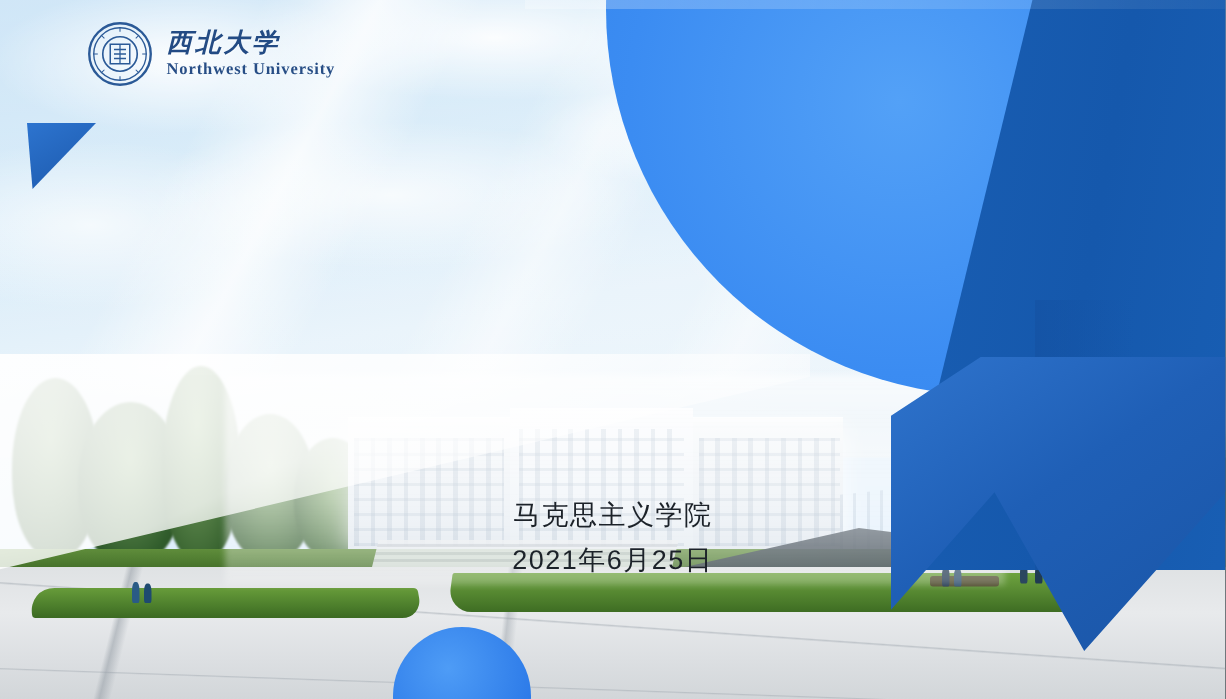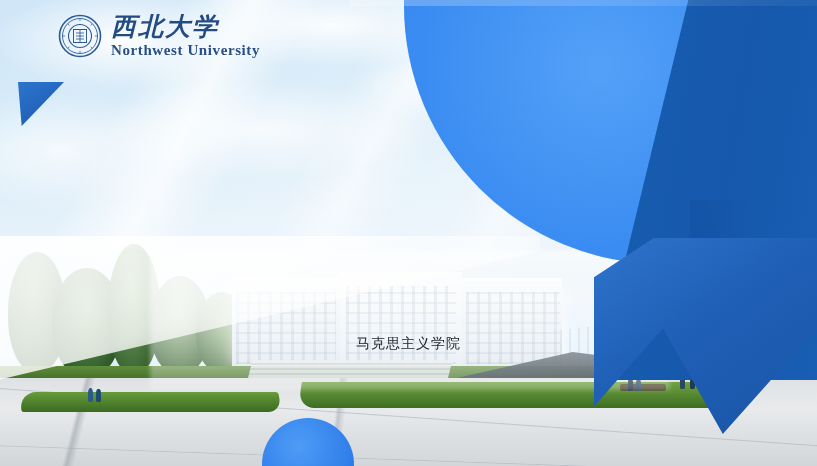--- a/index.html
+++ b/index.html
@@ -270,31 +270,31 @@
     position: absolute;
     left: 58px; top: 14px;
     display: flex;
     align-items: center;
     gap: 9px;
     opacity: .92;
   }
   .seal { width: 44px; height: 44px; flex: none; }
   .logo-words { display: flex; flex-direction: column; line-height: 1; }
   .logo-cn {
-    font-size: 25px;
+    font-size: 17px;
     font-weight: 700;
     color: #123d7a;
     letter-spacing: 2px;
     font-family: "Liberation Serif", "DejaVu Serif", serif;
     font-style: italic;
     text-shadow: 0 1px 0 rgba(255,255,255,0.5);
   }
   .logo-en {
     margin-top: 4px;
-    font-size: 15px;
+    font-size: 11px;
     font-weight: 700;
     color: #17407c;
     letter-spacing: 0.6px;
     font-family: "Liberation Serif", "DejaVu Serif", serif;
   }
 
   
   .title {
     position: absolute;
     left: 0; right: 0; top: 152px;
@@ -307,21 +307,21 @@
     text-shadow: 1px 1px 0 rgba(255,255,255,0.30), 2px 2px 4px rgba(0,0,0,0.12);
     white-space: nowrap;
   }
   .subtitle {
     position: absolute;
     left: 0; right: 0; top: 328px;
     text-align: center;
     color: #1c2229;
   }
   .sub-line {
-    font-size: 14px;
+    font-size: 18px;
     line-height: 30px;
     font-weight: 400;
     letter-spacing: 1px;
     font-family: "Liberation Sans", "DejaVu Sans", sans-serif;
   }
 </style>
 </head>
 <body>
 
 <div class="slide">
@@ -393,15 +393,16 @@
     </span>
     <span class="logo-words">
       <span class="logo-cn">西北大学</span>
       <span class="logo-en">Northwest University</span>
     </span>
   </div>
 
 
   <div class="subtitle">
     <div class="sub-line">马克思主义学院</div>
+    <div class="sub-line">2021年6月25日</div>
   </div>
 
 </div>
 
 </body></html>

